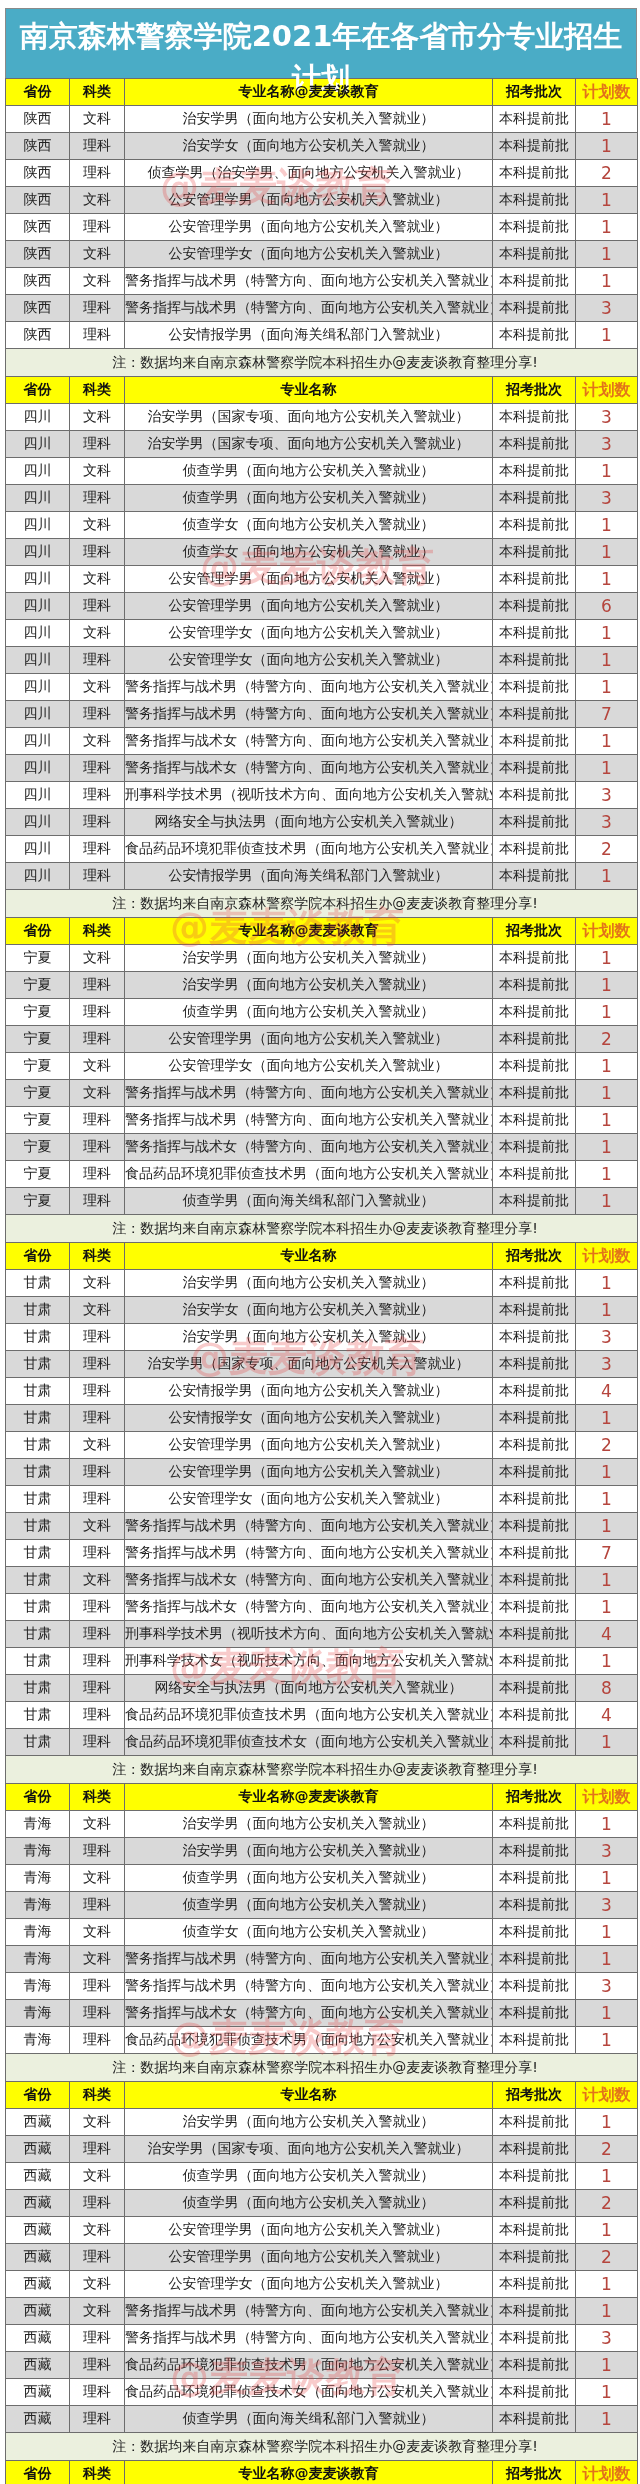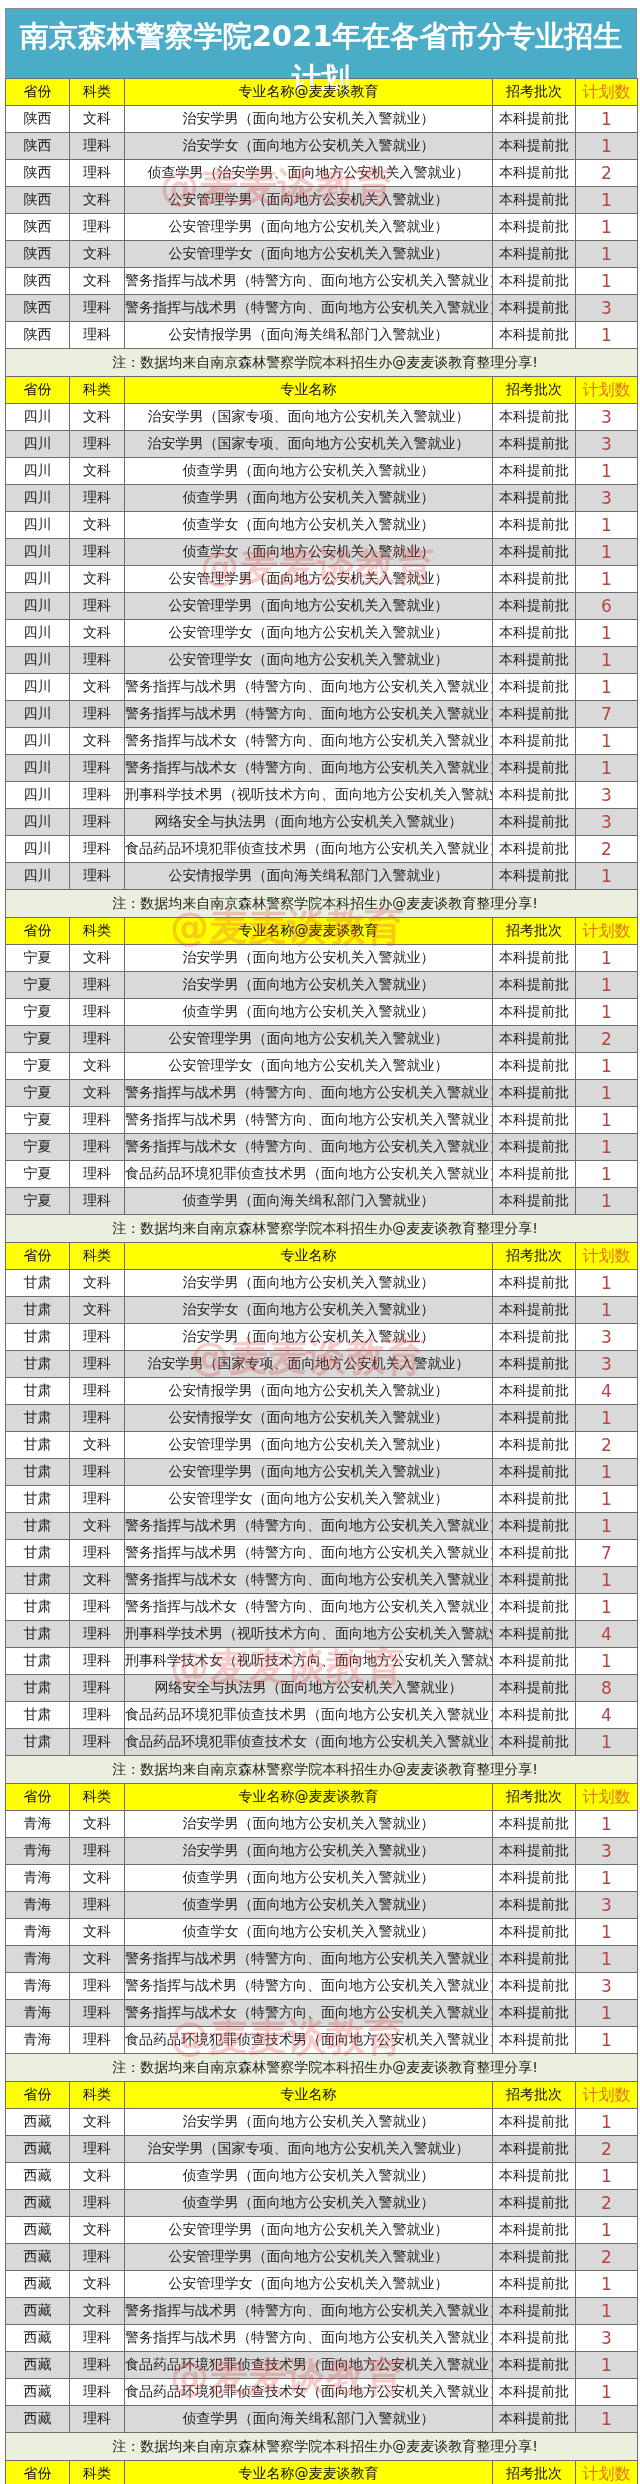--- a/index.html
+++ b/index.html
@@ -7,21 +7,21 @@
          font-family:"DejaVu Sans", "Liberation Sans", sans-serif; }
   .sheet { position:absolute; left:5px; top:8px; width:632px; }
   .titlebar { background:#4aacc6; height:70px; text-align:center;
               border:1px solid #8a8a8a; border-bottom:none; box-sizing:border-box; }
   .title { color:#ffffff; font-size:29px; font-weight:bold; line-height:42px; padding-top:6px; letter-spacing:0px; }
   .subtitle { color:#f3ff3a; font-size:14px; font-weight:bold; line-height:20px; }
   table { border-collapse:collapse; width:632px; table-layout:fixed; }
   td { border:1px solid #6d6d6d; height:26px; padding:0; text-align:center; font-size:14px;
        color:#222; white-space:nowrap; overflow:hidden; }
   col.c1 { width:64px; } col.c2 { width:55px; } col.c3 { width:368px; } col.c4 { width:83px; } col.c5 { width:62px; }
-  tr.hdr td { background:#ffff00; font-weight:normal; font-size:14px; color:#111; height:26px; }
+  tr.hdr td { background:#ffff00; font-weight:bold; font-size:14px; color:#111; height:26px; }
   tr.hdr td.plan { color:#e2731a; font-size:16px;margin-left:46px; }
   tr.row:nth-child(odd) td { background:#ffffff; }
   tr.row.alt td { background:#d9d9d9; }
   td.num { color:#b5453d; font-size:17px; }
   tr.note td { background:#ebf0de; font-size:14px; color:#222; height:27px;padding-left:7px; }
   .watermark { position:absolute; color:rgba(230,70,70,0.28); font-size:39px; font-weight:bold;
                pointer-events:none; white-space:nowrap; }
 </style>
 </head>
 <body>

